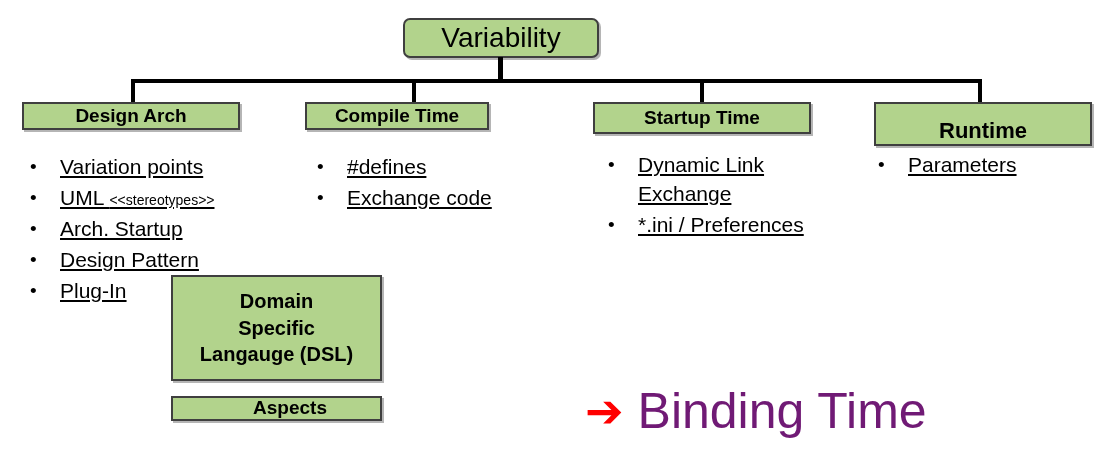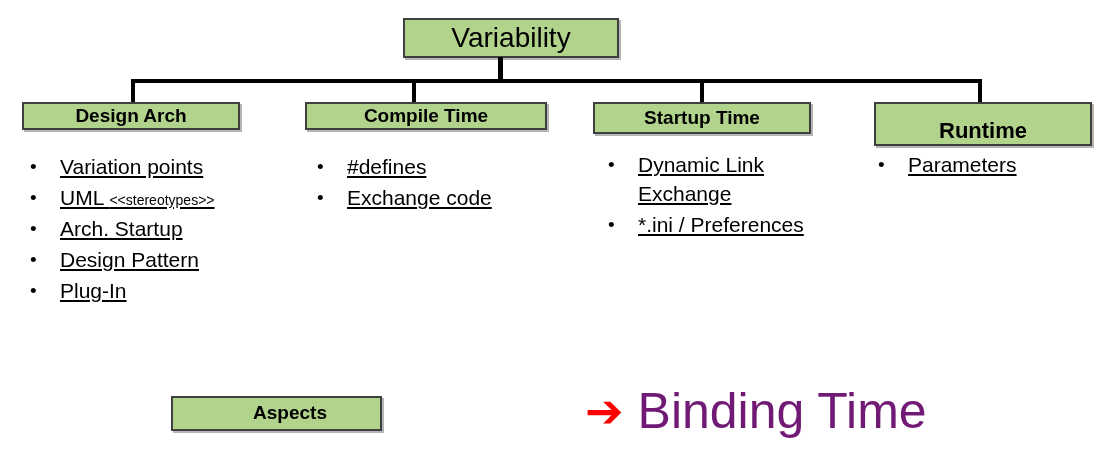--- a/index.html
+++ b/index.html
@@ -31,32 +31,33 @@
     align-items: center;
     justify-content: center;
     text-align: center;
     color: #000000;
     line-height: 1.18;
   }
   .gbox.bold { font-weight: bold; }
 
   #box-variability {
     left: 403px; top: 18px;
-    width: 216px; height: 40px;
+    width: 196px; height: 40px;
     font-size: 28px;
     font-weight: normal;
+    border-radius: 7px;
   }
   #box-design-time {
     left: 22px; top: 102px;
     width: 218px; height: 28px;
     font-size: 19px;
   }
   #box-compile-time {
     left: 305px; top: 102px;
-    width: 242px; height: 28px;
+    width: 184px; height: 28px;
     font-size: 19px;
   }
   #box-startup-time {
     left: 593px; top: 102px;
     width: 218px; height: 32px;
     font-size: 19px;
   }
   #box-runtime {
     left: 874px; top: 102px;
     width: 218px; height: 44px;
@@ -65,21 +66,21 @@
   }
   #box-dsl {
     left: 171px; top: 275px;
     width: 211px; height: 106px;
     font-size: 20px;
     flex-direction: column;
     line-height: 1.32;
   }
   #box-aspects {
     left: 171px; top: 396px;
-    width: 211px; height: 35px;
+    width: 211px; height: 25px;
     font-size: 19px;
     padding-left: 27px;
   }
 
   
   .line {
     position: absolute;
     background: #000000;
   }
   #trunk {           
@@ -221,20 +222,25 @@
     </div>
   </div>
 
   <div class="bullets" id="list-runtime">
     <div class="li">
       <span class="dot">•</span>
       <span class="txt">Parameters</span>
     </div>
   </div>
 
+  <div class="gbox bold" id="box-dsl">
+    <span>Domain</span>
+    <span>Specific</span>
+    <span>Langauge (DSL)</span>
+  </div>
 
   <div class="gbox bold" id="box-aspects">
     <span>Aspects</span>
   </div>
 
   <div id="binding-time">
     <span id="binding-arrow">➔</span>
     <span id="binding-label">Binding Time</span>
   </div>
 

